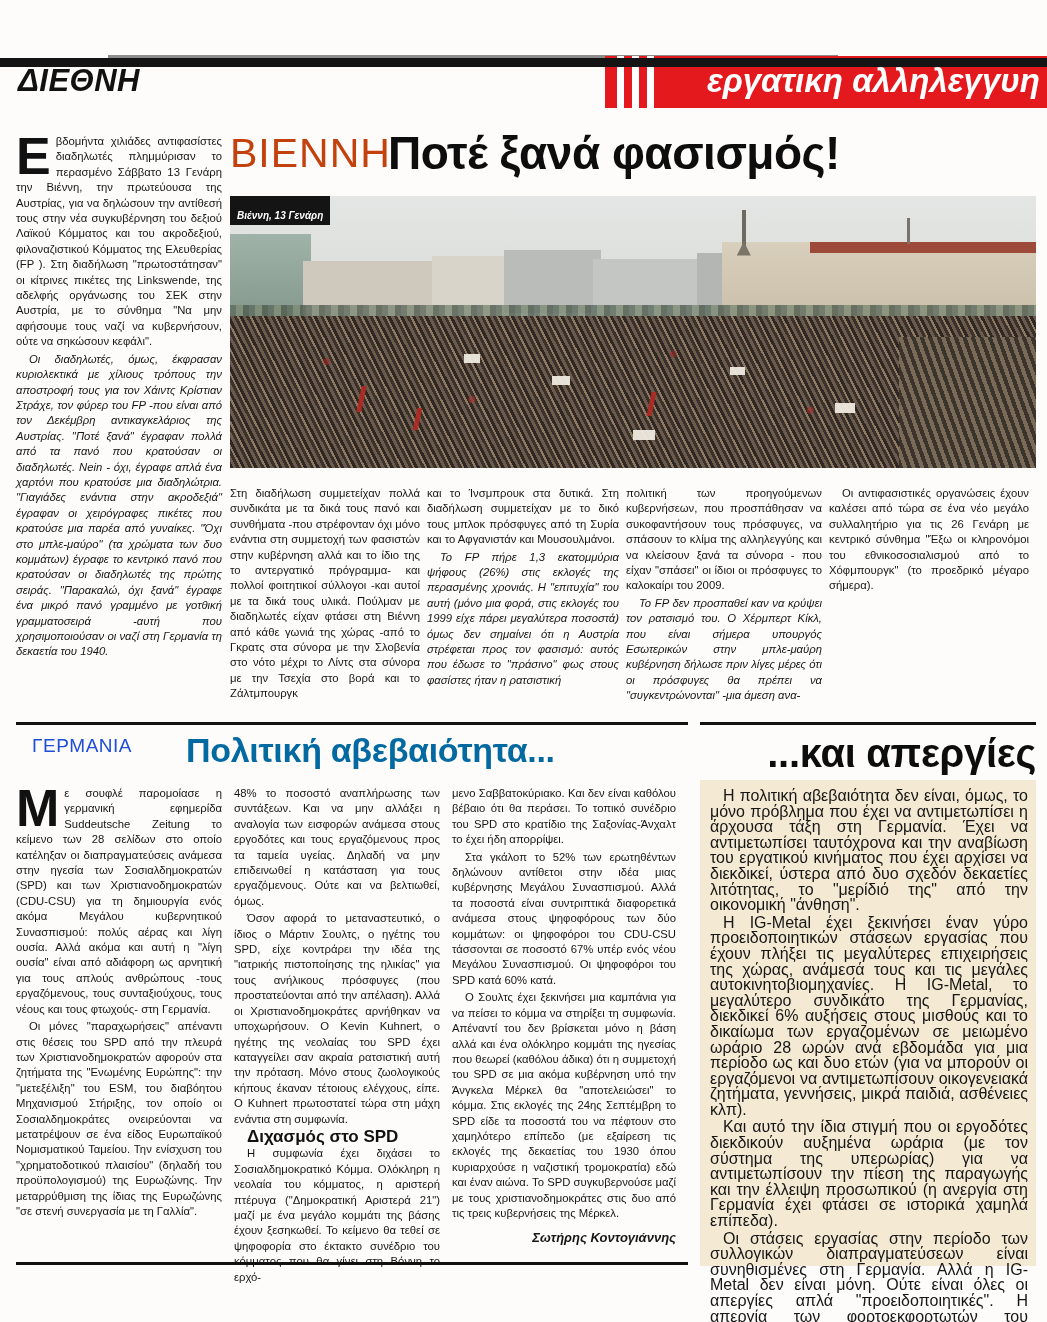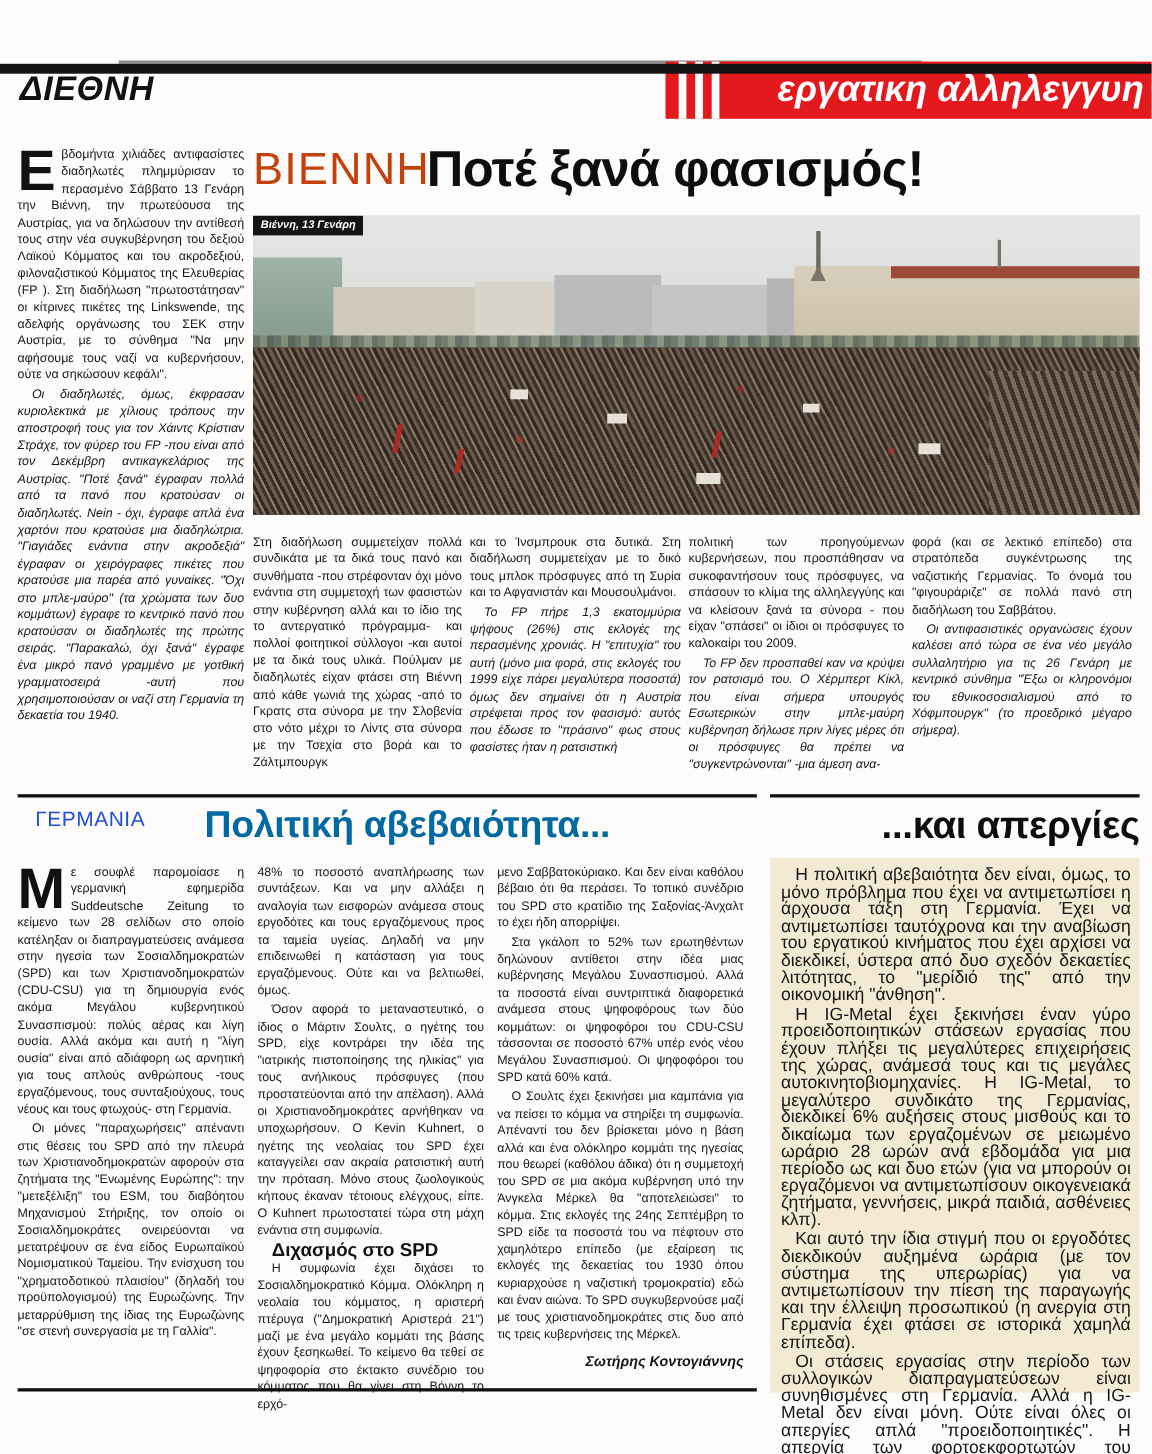--- a/index.html
+++ b/index.html
@@ -42,21 +42,21 @@
     font-size:46px;font-weight:bold;color:#0d0d0d;letter-spacing:-.5px;
   }
 
   
   .photo{
     position:absolute;left:230px;top:196px;width:806px;height:272px;
     overflow:hidden;background:#cfd4d6;
   }
   .photo-caption{
     position:absolute;left:0;top:0;background:#141414;color:#fff;
-    font-size:10px;font-weight:bold;font-style:italic;padding:3px 7px 4px 7px;
+    font-size:10px;font-weight:bold;font-style:italic;padding:14px 7px 4px 7px;
     z-index:40;
   }
   .sky{position:absolute;left:0;top:0;width:100%;height:32%;
     background:linear-gradient(#e4e6e5,#dcdedb);}
   .bldg{position:absolute;background:#c8c0b2;}
   .bldgA{left:0;top:14%;width:10%;height:86%;background:linear-gradient(#9fb3a8,#54695f);}
   .bldgB{left:9%;top:24%;width:17%;height:22%;background:#cfc9bd;}
   .bldgC{left:25%;top:22%;width:10%;height:22%;background:#d9d4c9;}
   .bldgD{left:34%;top:20%;width:12%;height:23%;background:#b9bcb8;}
   .bldgE{left:45%;top:23%;width:14%;height:21%;background:#c3c6c2;}
@@ -109,21 +109,21 @@
   .kicker2{
     position:absolute;left:32px;top:735px;
     font-size:19px;font-weight:300;letter-spacing:.5px;color:#1d4ed8;
   }
   .headline2{
     position:absolute;left:186px;top:731px;
     font-size:34px;font-weight:bold;color:#0369a1;letter-spacing:-.3px;
   }
   .headline3{
     position:absolute;left:700px;top:731px;width:336px;text-align:right;
-    font-size:35px;font-weight:bold;color:#0d0d0d;letter-spacing:-.3px;
+    font-size:40px;font-weight:bold;color:#0d0d0d;letter-spacing:-.3px;
   }
 
   .bcol{position:absolute;font-size:11.3px;line-height:15.4px;text-align:justify;color:#161616;}
   .bcol p{margin:0;text-indent:13px;}
   .bcol p.first{text-indent:0;}
   .bcol p+p{margin-top:2px;}
   .b1{left:16px;top:786px;width:206px;}
   .b2{left:234px;top:786px;width:206px;}
   .b3{left:452px;top:786px;width:224px;}
 
@@ -204,21 +204,20 @@
     <p class="first">και το Ίνσμπρουκ στα δυτικά. Στη διαδήλωση συμμετείχαν με το δικό τους μπλοκ πρόσφυγες από τη Συρία και το Αφγανιστάν και Μουσουλμάνοι.</p>
     <p>Το FP πήρε 1,3 εκατομμύρια ψήφους (26%) στις εκλογές της περασμένης χρονιάς. Η "επιτυχία" του αυτή (μόνο μια φορά, στις εκλογές του 1999 είχε πάρει μεγαλύτερα ποσοστά) όμως δεν σημαίνει ότι η Αυστρία στρέφεται προς τον φασισμό: αυτός που έδωσε το "πράσινο" φως στους φασίστες ήταν η ρατσιστική</p>
   </div>
 
   <div class="tcol c4">
     <p class="first">πολιτική των προηγούμενων κυβερνήσεων, που προσπάθησαν να συκοφαντήσουν τους πρόσφυγες, να σπάσουν το κλίμα της αλληλεγγύης και να κλείσουν ξανά τα σύνορα - που είχαν "σπάσει" οι ίδιοι οι πρόσφυγες το καλοκαίρι του 2009.</p>
     <p>Το FP  δεν προσπαθεί καν να κρύψει τον ρατσισμό του. Ο Χέρμπερτ Κίκλ, που είναι σήμερα υπουργός Εσωτερικών στην μπλε-μαύρη κυβέρνηση δήλωσε πριν λίγες μέρες ότι οι πρόσφυγες θα πρέπει να "συγκεντρώνονται" -μια άμεση ανα-</p>
   </div>
 
   <div class="tcol c5">
-    <p class="first">φορά (και σε λεκτικό επίπεδο) στα στρατόπεδα συγκέντρωσης της ναζιστικής Γερμανίας. Το όνομά του "φιγουράριζε" σε πολλά πανό στη διαδήλωση του Σαββάτου.</p>
     <p>Οι αντιφασιστικές οργανώσεις έχουν καλέσει από τώρα σε ένα νέο μεγάλο συλλαλητήριο για τις 26 Γενάρη με κεντρικό σύνθημα "Έξω οι κληρονόμοι του εθνικοσοσιαλισμού από το Χόφμπουργκ" (το προεδρικό μέγαρο σήμερα).</p>
   </div>
 
   <div class="divider"></div>
   <div class="divider2"></div>
 
   <div class="kicker2">ΓΕΡΜΑΝΙΑ</div>
   <div class="headline2">Πολιτική αβεβαιότητα...</div>
   <div class="headline3">...και απεργίες</div>
 

